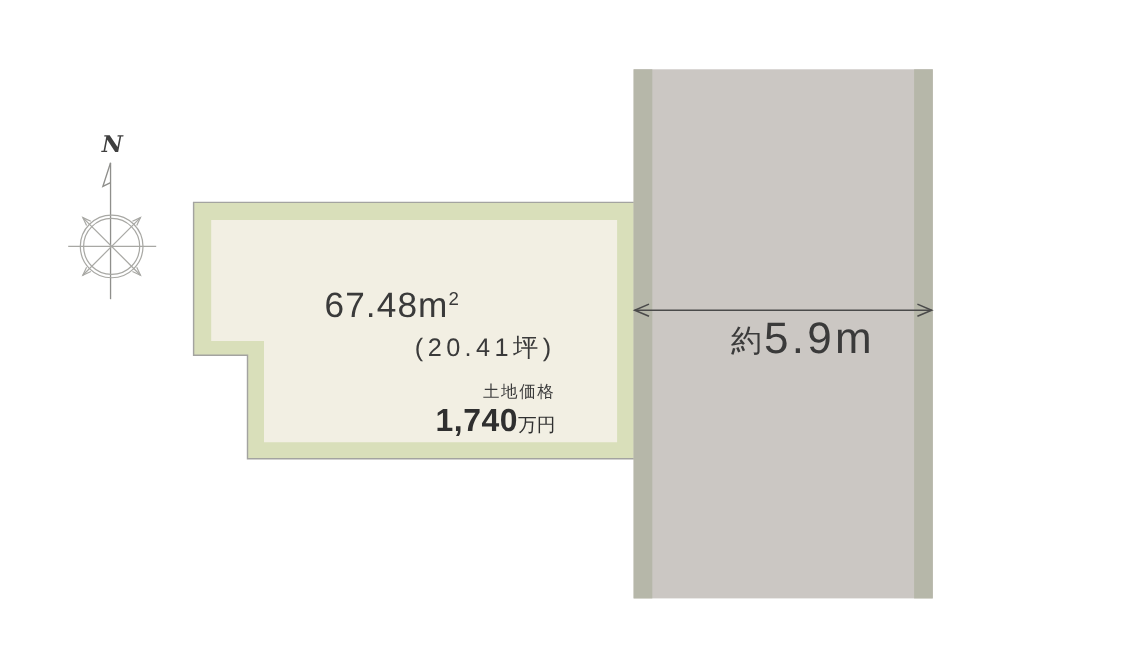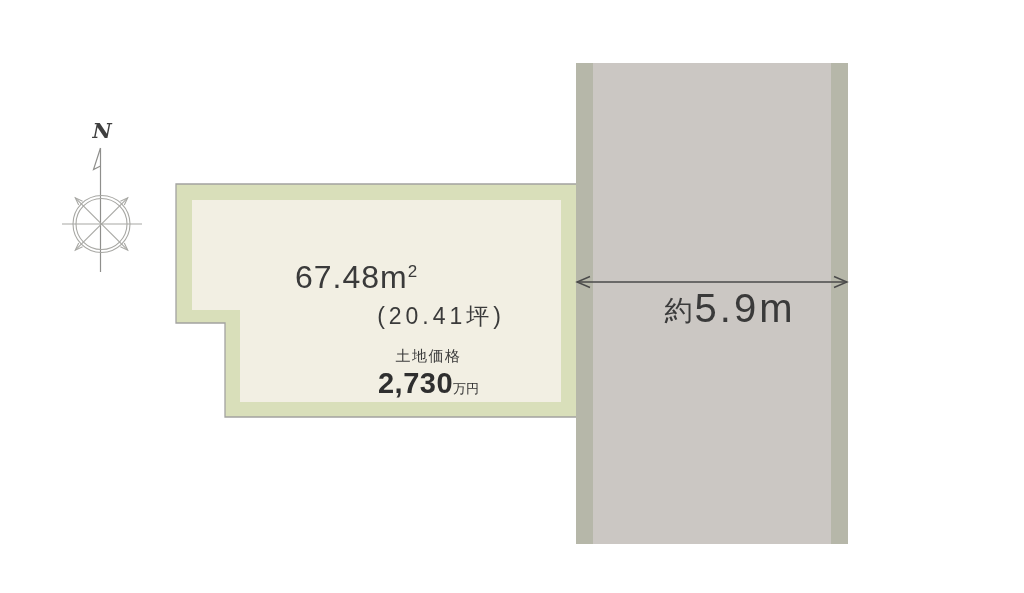--- a/index.html
+++ b/index.html
@@ -49,25 +49,25 @@
     white-space: nowrap;
   }
   .area-sup { font-size: 17px; letter-spacing: 0; position: relative; top: -11px; }
   .tsubo-line {
     margin-top: 6px;
     text-align: right;
     font-size: 23px;
     letter-spacing: 4px;
     white-space: nowrap;
   }
-  .price-block { margin-top: 15px; padding-left: 57px; text-align: center; }
+  .price-block { margin-top: 15px; padding-left: 57px; text-align: right; }
   .price-label { font-size: 15px; letter-spacing: 1.5px; color: #3c3c3c; }
   .price-line { margin-top: 1px; white-space: nowrap; }
   .price-value { font-size: 29px; font-weight: bold; letter-spacing: 0.5px; color: #2f2f2f; }
-  .price-unit { font-size: 13px; color: #2f2f2f; }
+  .price-unit { font-size: 17px; color: #2f2f2f; }
 
   .road-width-label {
     left: 576px; top: 286px; width: 272px;
     text-align: center; color: var(--text);
     white-space: nowrap;
     padding-left: 33px;
   }
   .rw-prefix { font-size: 28px; letter-spacing: 2px; vertical-align: 2px; }
   .rw-value { font-size: 40px; letter-spacing: 3px; }
   .rw-unit { font-size: 40px; }
@@ -117,21 +117,21 @@
   <div class="abs north-label">N</div>
 
   <div class="abs info-block">
     <div class="area-line">
       <span>67.48</span><span>m</span><span class="area-sup">2</span>
     </div>
     <div class="tsubo-line">(20.41坪)</div>
     <div class="price-block">
       <div class="price-label">土地価格</div>
       <div class="price-line">
-        <span class="price-value">2,730</span><span class="price-unit">万円</span>
+        <span class="price-value">1,740</span><span class="price-unit">万円</span>
       </div>
     </div>
   </div>
 
   <div class="abs road-width-label">
     <span class="rw-prefix">約</span><span class="rw-value">5.9</span><span class="rw-unit">m</span>
   </div>
 
 </div>
 

